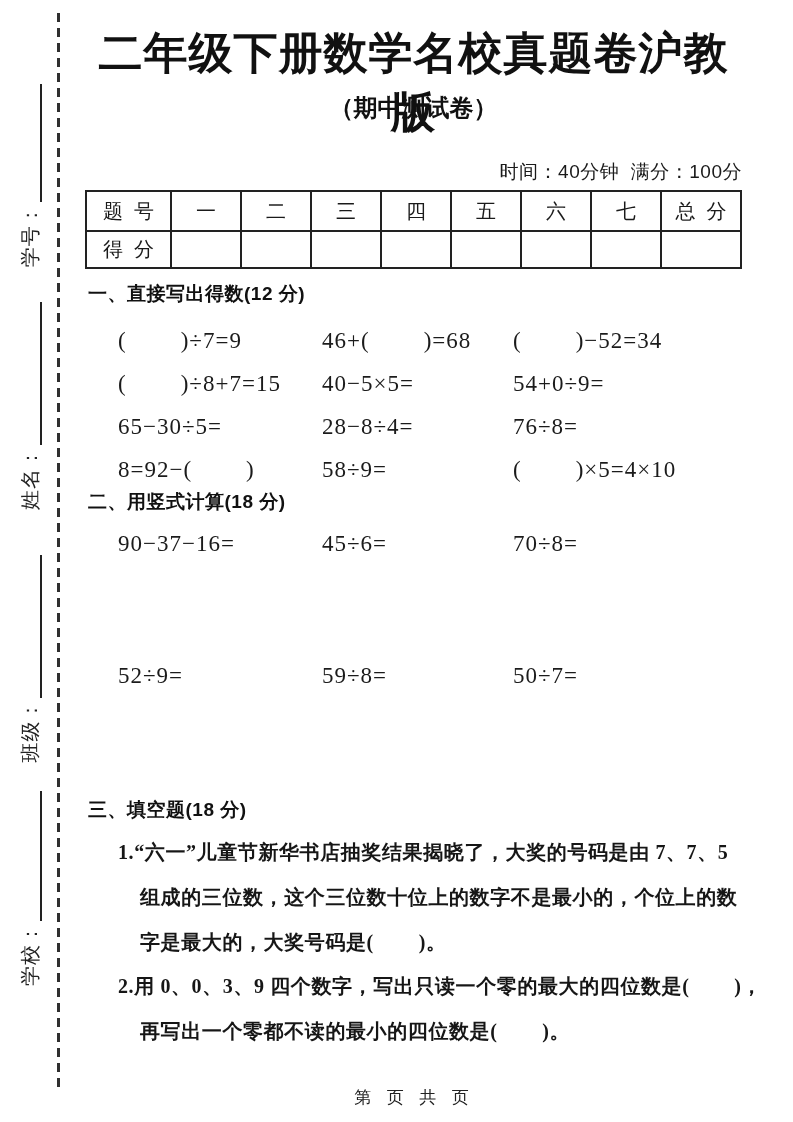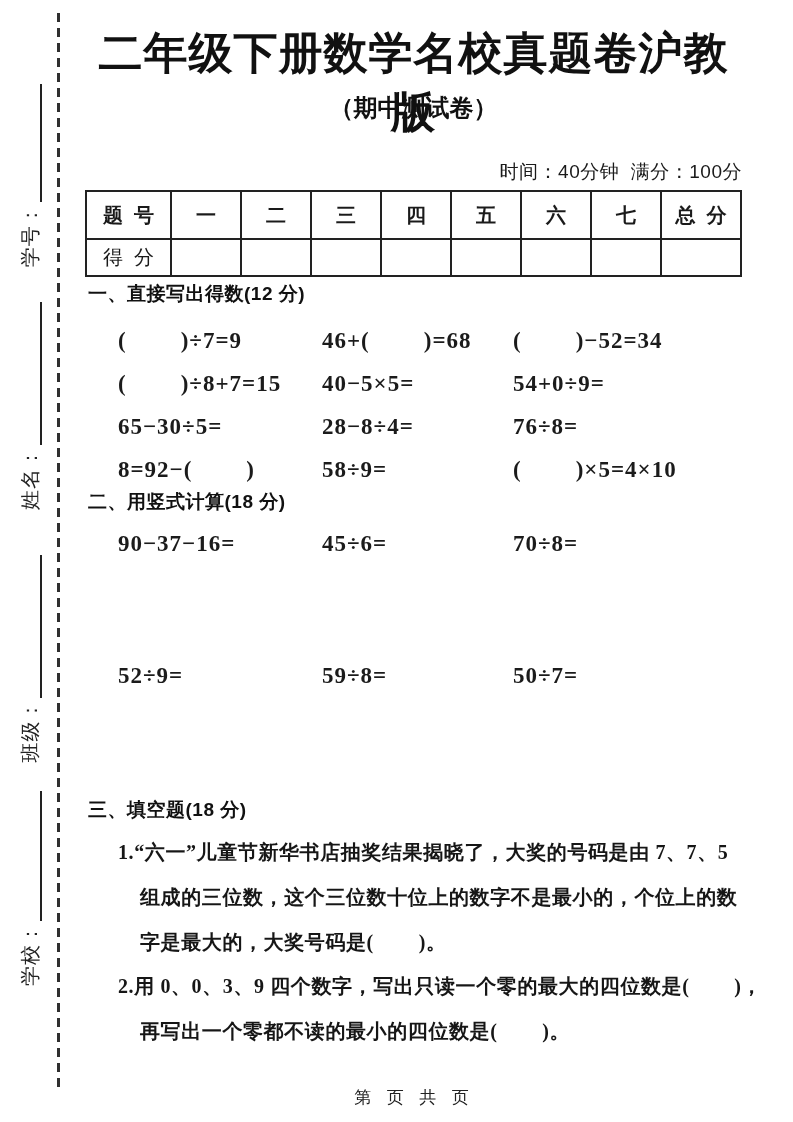--- a/index.html
+++ b/index.html
@@ -42,32 +42,32 @@
 
   
   table.score-table {
     position:absolute; top:190px; left:0; width:655px;
     border-collapse:collapse; table-layout:fixed;
   }
   .score-table td {
     border:2px solid #222; text-align:center; vertical-align:middle;
     font-size:20px; color:#1a1a1a; overflow:hidden;
   }
-  .score-table tr.hdr td { height:48px;font-weight:bold; }
+  .score-table tr.hdr td { height:40px; }
   .score-table tr.val td { height:37px; }
 
   
   .sec-h {
     position:absolute; left:3px; font-size:19px; font-weight:bold;
     letter-spacing:0.5px; color:#111; white-space:nowrap;
     font-family:"Liberation Sans", sans-serif;
   }
 
   
-  .eq-row { position:absolute; left:0; width:657px; height:32px;font-weight:bold; }
+  .eq-row { position:absolute; left:0; width:657px; height:32px; }
   .eq {
     position:absolute; top:0; white-space:nowrap;
     font-family:"Liberation Serif", "DejaVu Serif", serif;
     font-size:23px; letter-spacing:1px; color:#1b1b1b;
   }
   .eq.c1 { left:33px; }
   .eq.c2 { left:237px; }
   .eq.c3 { left:428px; }
 
   

